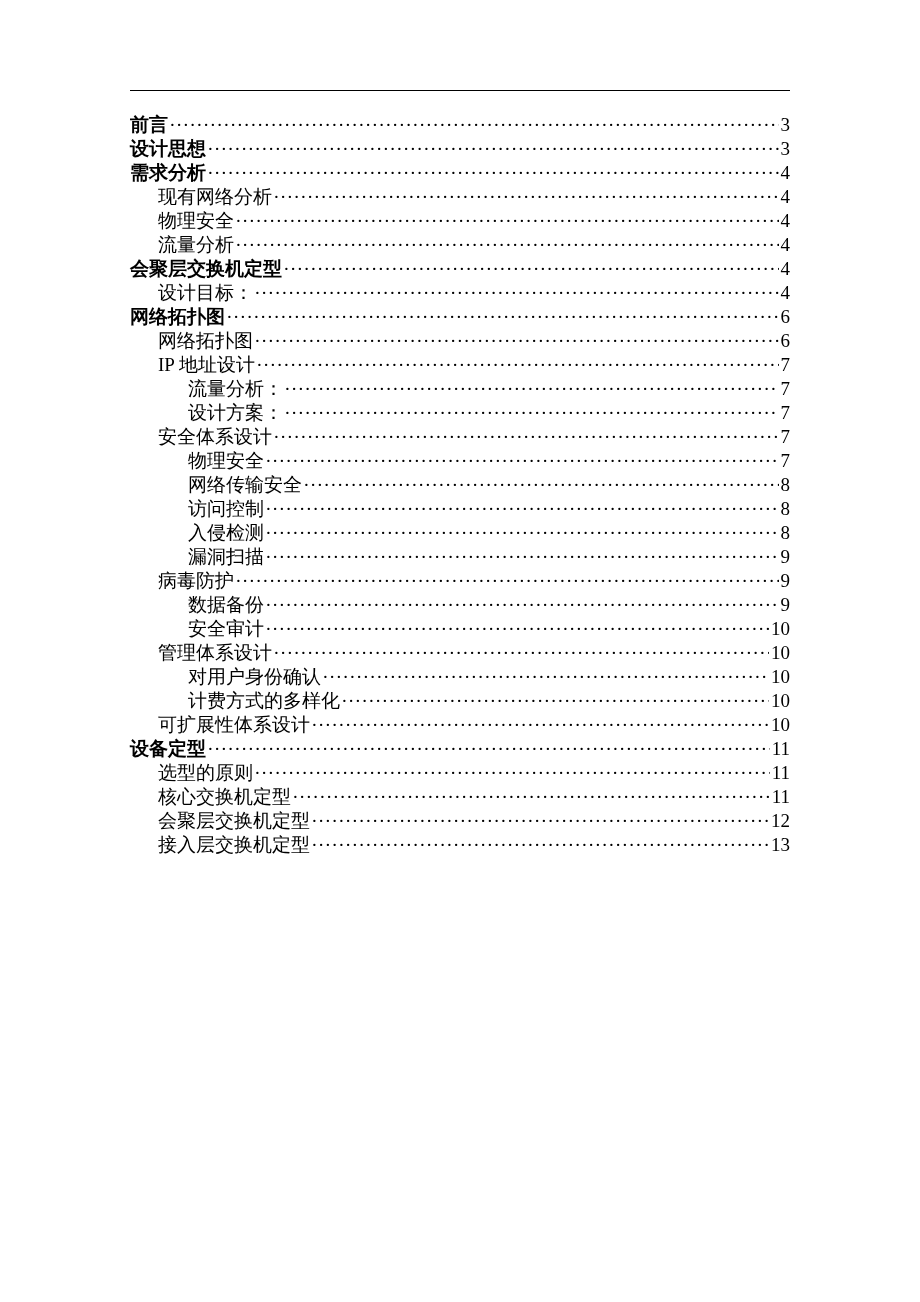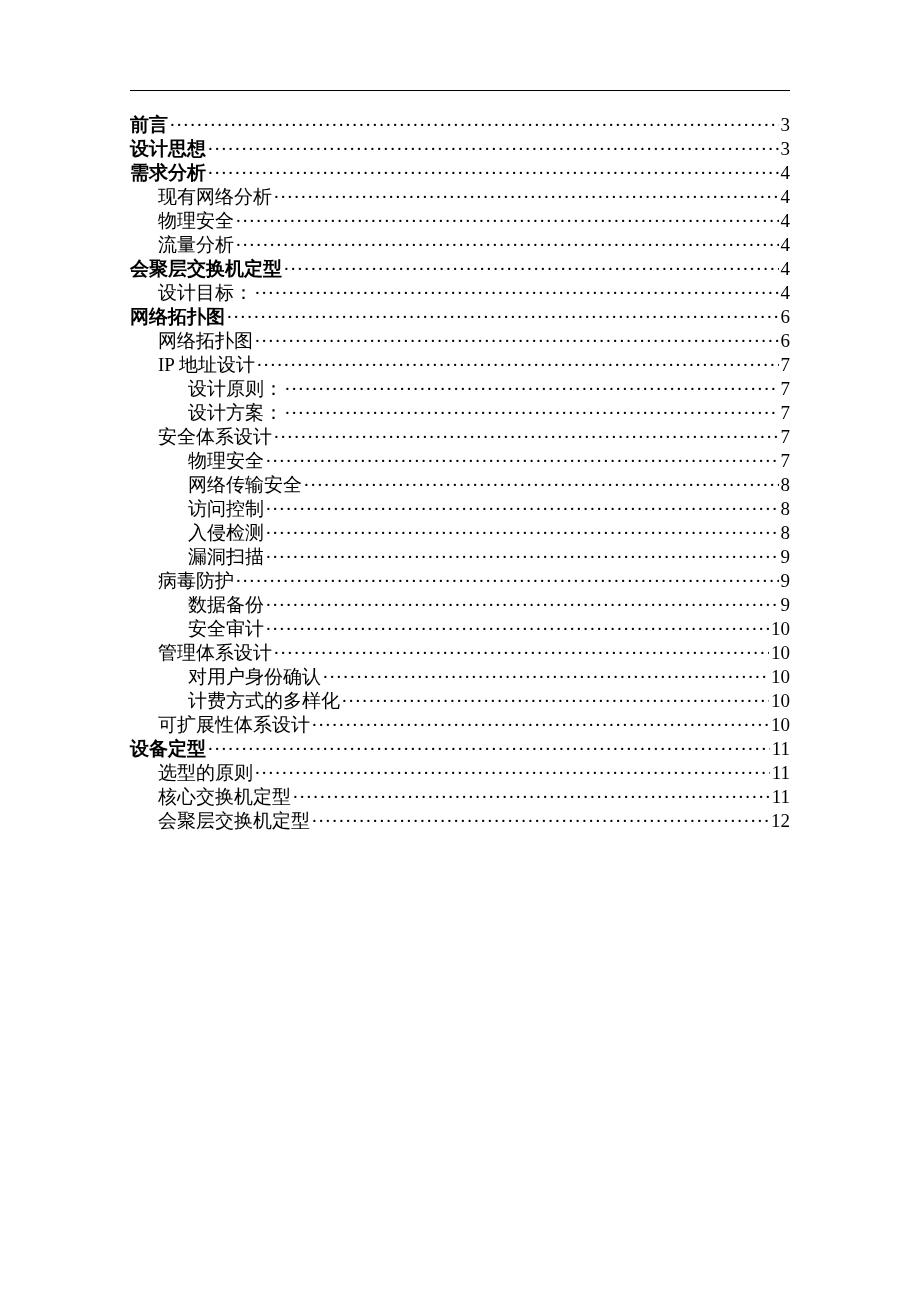--- a/index.html
+++ b/index.html
@@ -117,21 +117,21 @@
         <span class="label">网络拓扑图</span>
         <span class="dots"></span>
         <span class="page-num">6</span>
       </div>
       <div class="toc-entry indent-1">
         <span class="label">IP 地址设计</span>
         <span class="dots"></span>
         <span class="page-num">7</span>
       </div>
       <div class="toc-entry indent-2">
-        <span class="label">设计原则：</span>
+        <span class="label">流量分析：</span>
         <span class="dots"></span>
         <span class="page-num">7</span>
       </div>
       <div class="toc-entry indent-2">
         <span class="label">设计方案：</span>
         <span class="dots"></span>
         <span class="page-num">7</span>
       </div>
       <div class="toc-entry indent-1">
         <span class="label">安全体系设计</span>
@@ -210,15 +210,20 @@
       </div>
       <div class="toc-entry indent-1">
         <span class="label">核心交换机定型</span>
         <span class="dots"></span>
         <span class="page-num">11</span>
       </div>
       <div class="toc-entry indent-1">
         <span class="label">会聚层交换机定型</span>
         <span class="dots"></span>
         <span class="page-num">12</span>
+      </div>
+      <div class="toc-entry indent-1">
+        <span class="label">接入层交换机定型</span>
+        <span class="dots"></span>
+        <span class="page-num">13</span>
       </div>
     </div>
 </div>
 
 </body></html>

